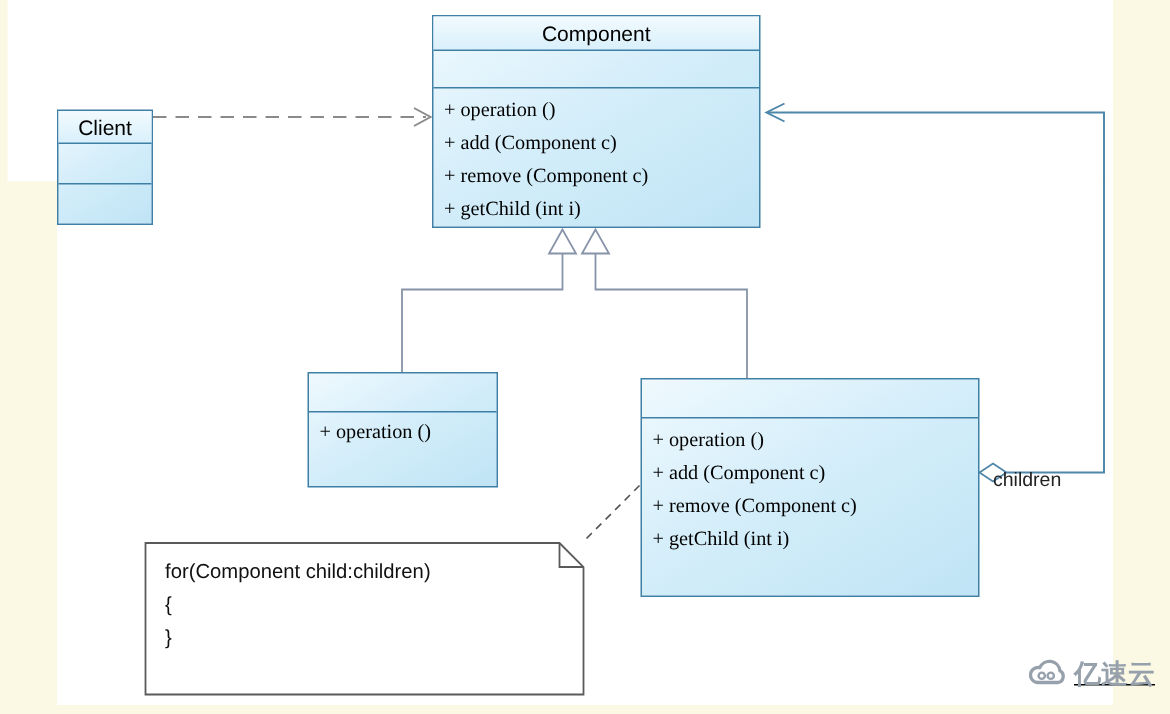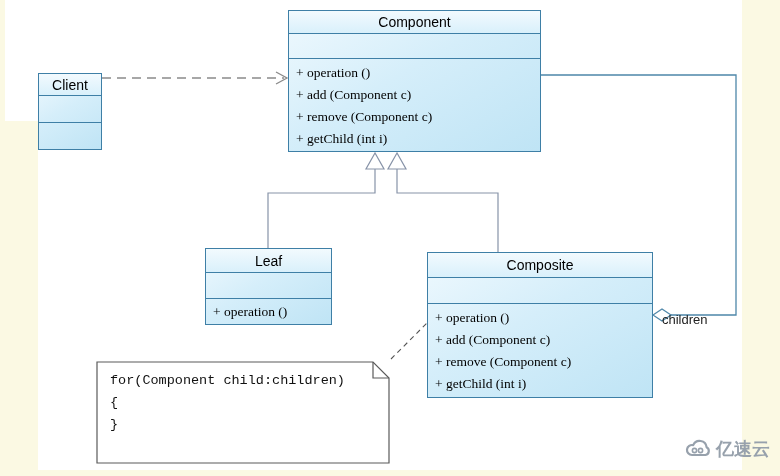--- a/index.html
+++ b/index.html
@@ -33,21 +33,21 @@
 
   .note-text { position:absolute; z-index:3; }
   .note-line { line-height:22px; font-size:13.5px; white-space:pre; color:#111; }
 
   .edge-label { position:absolute; z-index:3; font-size:13px; color:#222; }
 
   .watermark-url {
     position:absolute; z-index:4; font-size:15px; letter-spacing:1.5px;
     color:#DADADA; white-space:nowrap;
   }
-  .brand { position:absolute; z-index:4; display:flex; align-items:center; gap:4px; }
+  .brand { position:absolute; z-index:4; display:flex; align-items:center; gap:4px;text-decoration:underline; }
   .brand-name { font-size:18px; font-weight:bold; color:#97A1AC; }
 </style>
 </head>
 <body>
 
 <div class="screen">
 
   <div class="white-area wa-top"></div>
   <div class="white-area wa-main"></div>
 
@@ -75,51 +75,49 @@
     
     <path d="M391 359 L429 321" stroke="#555555" stroke-width="1.1" stroke-dasharray="5 4" fill="none"></path>
   </svg>
 
   <div class="uml-box" style="left:38px; top:43px; width:64px; height:77px;margin-top:30px;">
     <div class="uml-title" style="height:22px;">Client</div>
     <div class="uml-attrs" style="height:27px;"></div>
     <div class="uml-attrs last" style="height:26px;"></div>
   </div>
 
-  <div class="uml-box" style="left:288px; top:10px; width:253px; height:142px;">
+  <div class="uml-box" style="left:288px; top:10px; width:219px; height:142px;">
     <div class="uml-title" style="height:23px;">Component</div>
     <div class="uml-attrs" style="height:25px;"></div>
     <div class="uml-methods">
       <div class="uml-method">+ operation ()</div>
       <div class="uml-method">+ add (Component c)</div>
       <div class="uml-method">+ remove (Component c)</div>
       <div class="uml-method">+ getChild (int i)</div>
     </div>
   </div>
 
   <div class="uml-box" style="left:205px; top:248px; width:127px; height:77px;">
-    <div class="uml-title" style="height:24px;">Leaf</div>
     <div class="uml-attrs" style="height:26px;"></div>
     <div class="uml-methods" style="padding-top:2px;">
       <div class="uml-method">+ operation ()</div>
     </div>
   </div>
 
   <div class="uml-box" style="left:427px; top:252px; width:226px; height:146px;">
-    <div class="uml-title" style="height:25px;">Composite</div>
     <div class="uml-attrs" style="height:26px;"></div>
     <div class="uml-methods">
       <div class="uml-method">+ operation ()</div>
       <div class="uml-method">+ add (Component c)</div>
       <div class="uml-method">+ remove (Component c)</div>
       <div class="uml-method">+ getChild (int i)</div>
     </div>
   </div>
 
-  <div class="note-text" style="left:110px; top:370px;font-family:Liberation Mono, monospace;">
+  <div class="note-text" style="left:110px; top:370px;">
     <div class="note-line">for(Component child:children)</div>
     <div class="note-line">{</div>
     <div class="note-line">}</div>
   </div>
 
   <div class="edge-label" style="left:662px; top:292px;margin-top:20px;">children</div>
 
 
   <div class="brand" style="left:684px; top:437px;">
     <span style="display:inline-flex;">

